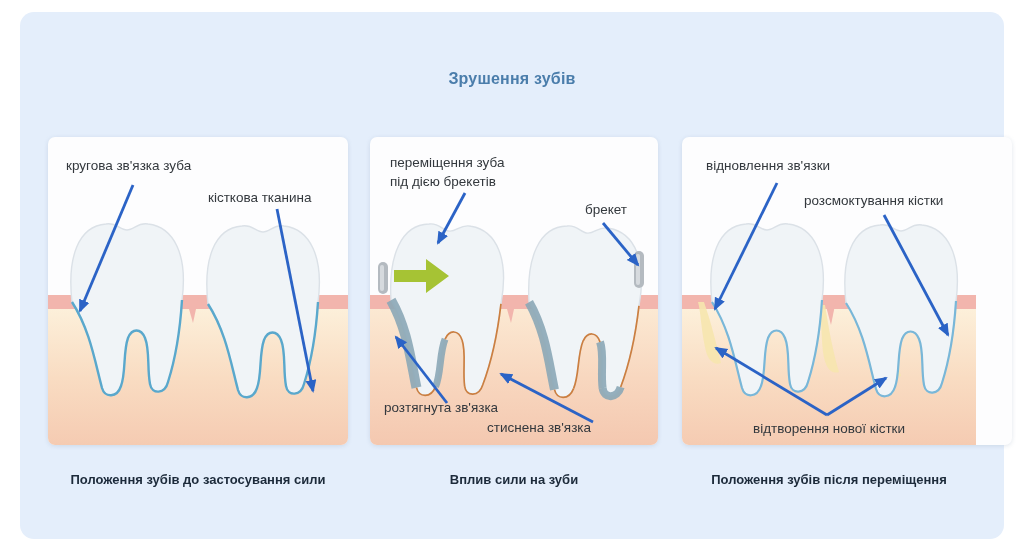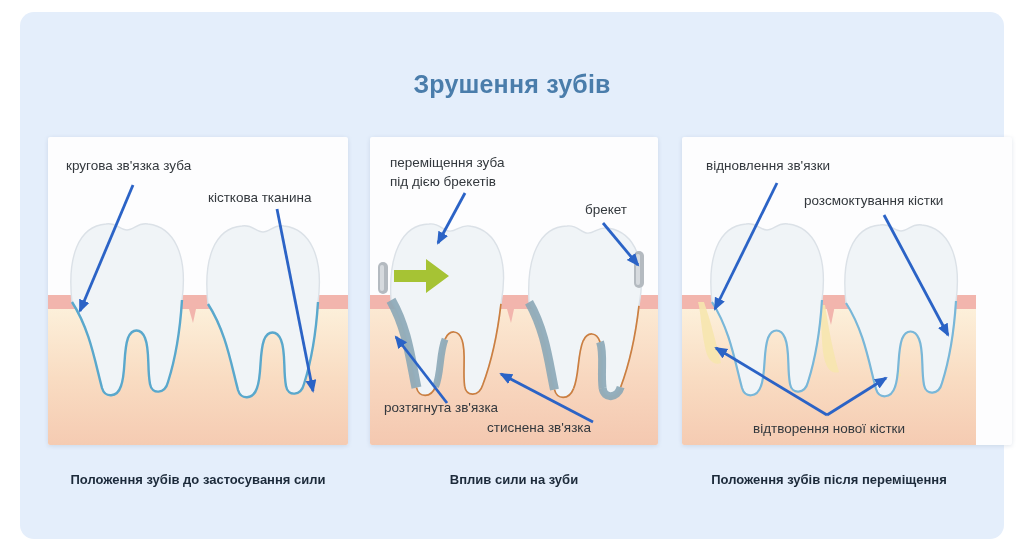--- a/index.html
+++ b/index.html
@@ -7,24 +7,24 @@
     width:1024px;height:551px;position:relative;background:#ffffff;
     font-family:"Liberation Sans","DejaVu Sans",sans-serif;
     -webkit-font-smoothing:antialiased;overflow:hidden;
   }
   .card{
     position:absolute;left:20px;top:12px;width:984px;height:527px;
     background:#e4eefb;border-radius:14px;
   }
   .title{
     position:absolute;left:0;top:58px;width:100%;text-align:center;
-    font-size:25px;font-weight:700;color:#4a7dab;letter-spacing:.2px;
+    font-size:16px;font-weight:700;color:#4a7dab;letter-spacing:.2px;
   }
   .panel{
-    position:absolute;top:125px;height:308px;background:#fdfdfe;border-radius:2px;
+    position:absolute;top:125px;height:308px;background:#fdfdfe;border-radius:7px;
     box-shadow:0 1px 4px rgba(120,140,170,.22);overflow:hidden;
   }
   .panel svg{position:absolute;left:0;top:0;}
   #panel-before{left:28px;width:300px;}
   #panel-force{left:350px;width:288px;}
   #panel-after{left:662px;width:330px;}
   .lbl{
     position:absolute;font-size:13.5px;color:#33383d;white-space:nowrap;line-height:18px;
   }
   .caption{

